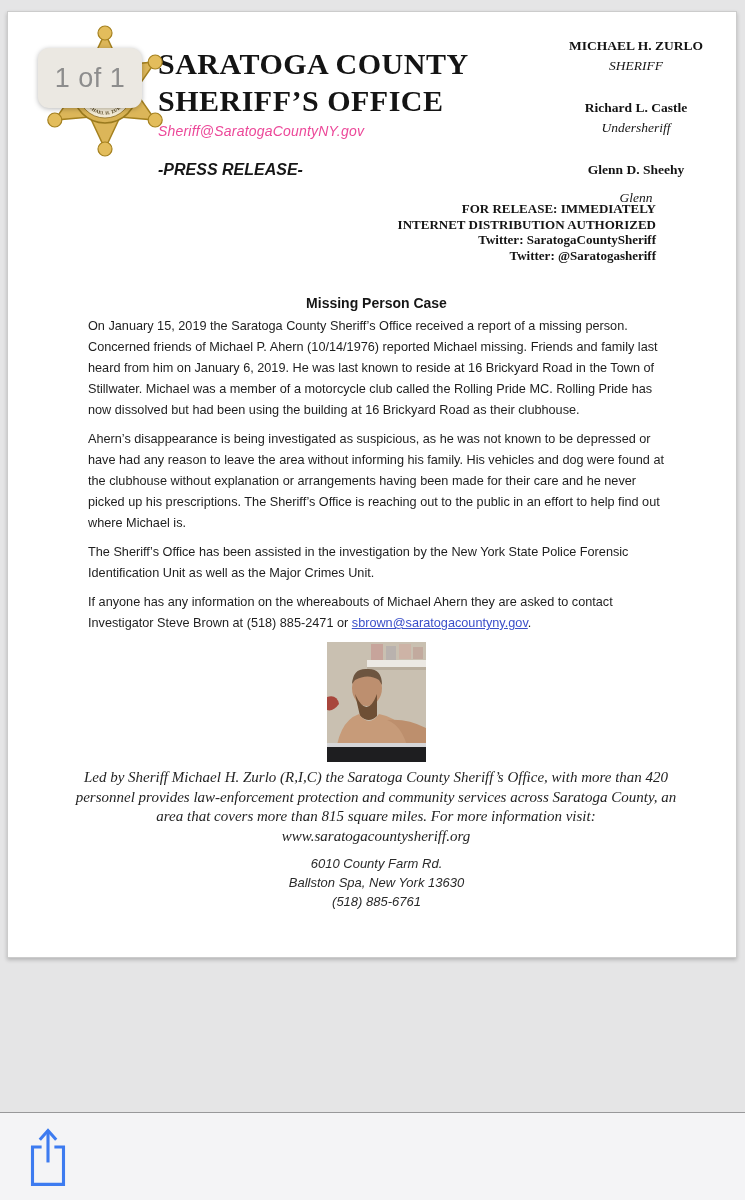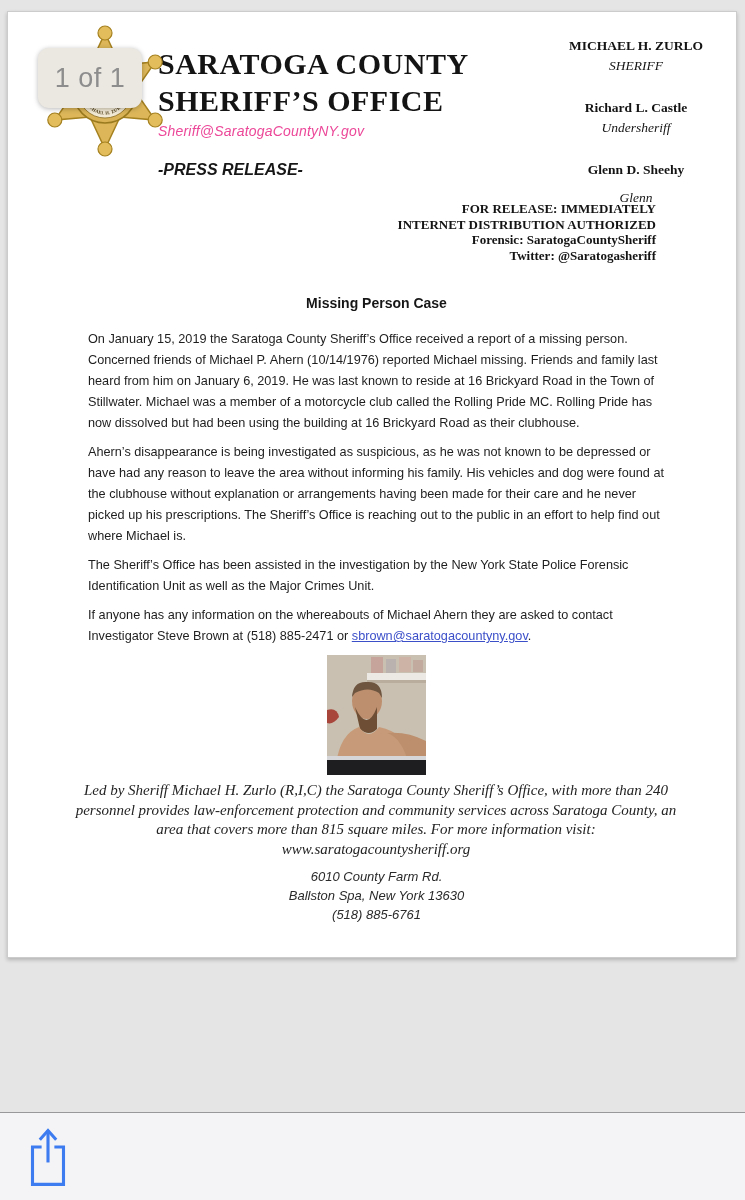--- a/index.html
+++ b/index.html
@@ -48,21 +48,21 @@
 
   
   .release { position:absolute; right:80px; top:189px; width:420px; text-align:right;
     font-family:"Liberation Serif", serif; font-weight:bold; font-size:13px;
     line-height:15.6px; color:#141414; }
 
   
   .content { position:absolute; left:80px; top:281px; width:577px;
     font-size:12.7px; line-height:21px; color:#1e1e1e; }
   .content h3 { font-size:14px; line-height:21px; text-align:center; color:#161616;
-    margin-bottom:15px; font-weight:bold; }
+    margin-bottom:2px; font-weight:bold; }
   .content p { margin-bottom:8px; }
   .email-link { color:#3b4fc9; text-decoration:underline; }
 
   
   .photo { display:block; width:99px; height:120px; margin:2px auto 6px auto; }
 
   
   .about { width:612px; margin-left:-18px; text-align:center;
     font-family:"Liberation Serif", serif; font-style:italic;
     font-size:15px; line-height:19.5px; color:#232323; margin-bottom:9px; }
@@ -128,21 +128,21 @@
     <div class="off-title">SHERIFF</div>
     <div class="off-name">Richard L. Castle</div>
     <div class="off-title">Undersheriff</div>
     <div class="off-name">Glenn D. Sheehy</div>
     <div class="off-title chief">Glenn</div>
   </div>
 
   <div class="release">
     <div>FOR RELEASE: IMMEDIATELY</div>
     <div>INTERNET DISTRIBUTION AUTHORIZED</div>
-    <div>Forensic: SaratogaCountySheriff</div>
+    <div>Twitter: SaratogaCountySheriff</div>
     <div>Twitter: @Saratogasheriff</div>
   </div>
 
   <div class="content">
     <h3>Missing Person Case</h3>
     <p>On January 15, 2019 the Saratoga County Sheriff’s Office received a report of a missing person. Concerned friends of Michael P. Ahern (10/14/1976) reported Michael missing. Friends and family last heard from him on January 6, 2019. He was last known to reside at 16 Brickyard Road in the Town of Stillwater. Michael was a member of a motorcycle club called the Rolling Pride MC. Rolling Pride has now dissolved but had been using the building at 16 Brickyard Road as their clubhouse.</p>
     <p>Ahern’s disappearance is being investigated as suspicious, as he was not known to be depressed or have had any reason to leave the area without informing his family. His vehicles and dog were found at the clubhouse without explanation or arrangements having been made for their care and he never picked up his prescriptions. The Sheriff’s Office is reaching out to the public in an effort to help find out where Michael is.</p>
     <p>The Sheriff’s Office has been assisted in the investigation by the New York State Police Forensic Identification Unit as well as the Major Crimes Unit.</p>
     <p><span>If anyone has any information on the whereabouts of Michael Ahern they are asked to contact Investigator Steve Brown at (518) 885-2471 or </span><span class="email-link">sbrown@saratogacountyny.gov</span><span>.</span></p>
 
@@ -164,21 +164,21 @@
       <path d="M 60,78 Q 78,84 84,120 L 99,120 L 99,86 Q 80,76 60,78 Z" fill="#bd8f6d"></path>
 
       <path d="M 0,55 Q 10,52 12,62 Q 6,70 0,68 Z" fill="#a8463c"></path>
 
       <path d="M 8,120 Q 20,98 34,108 Q 25,112 22,120 Z" fill="#9d8d76" opacity="0.55"></path>
 
       <rect x="0" y="101" width="99" height="4" fill="#d6d6d8"></rect>
       <rect x="0" y="105" width="99" height="15" fill="#1e1e20"></rect>
     </svg>
 
-    <p class="about">Led by Sheriff Michael H. Zurlo (R,I,C) the Saratoga County Sheriff’s Office, with more than 240 personnel provides law-enforcement protection and community services across Saratoga County, an area that covers more than 815 square miles. For more information visit: www.saratogacountysheriff.org</p>
+    <p class="about">Led by Sheriff Michael H. Zurlo (R,I,C) the Saratoga County Sheriff’s Office, with more than 420 personnel provides law-enforcement protection and community services across Saratoga County, an area that covers more than 815 square miles. For more information visit: www.saratogacountysheriff.org</p>
 
     <div class="address">
       <div>6010 County Farm Rd.</div>
       <div>Ballston Spa, New York 13630</div>
       <div>(518) 885-6761</div>
     </div>
   </div>
 </div>
 
 <div class="toolbar">

